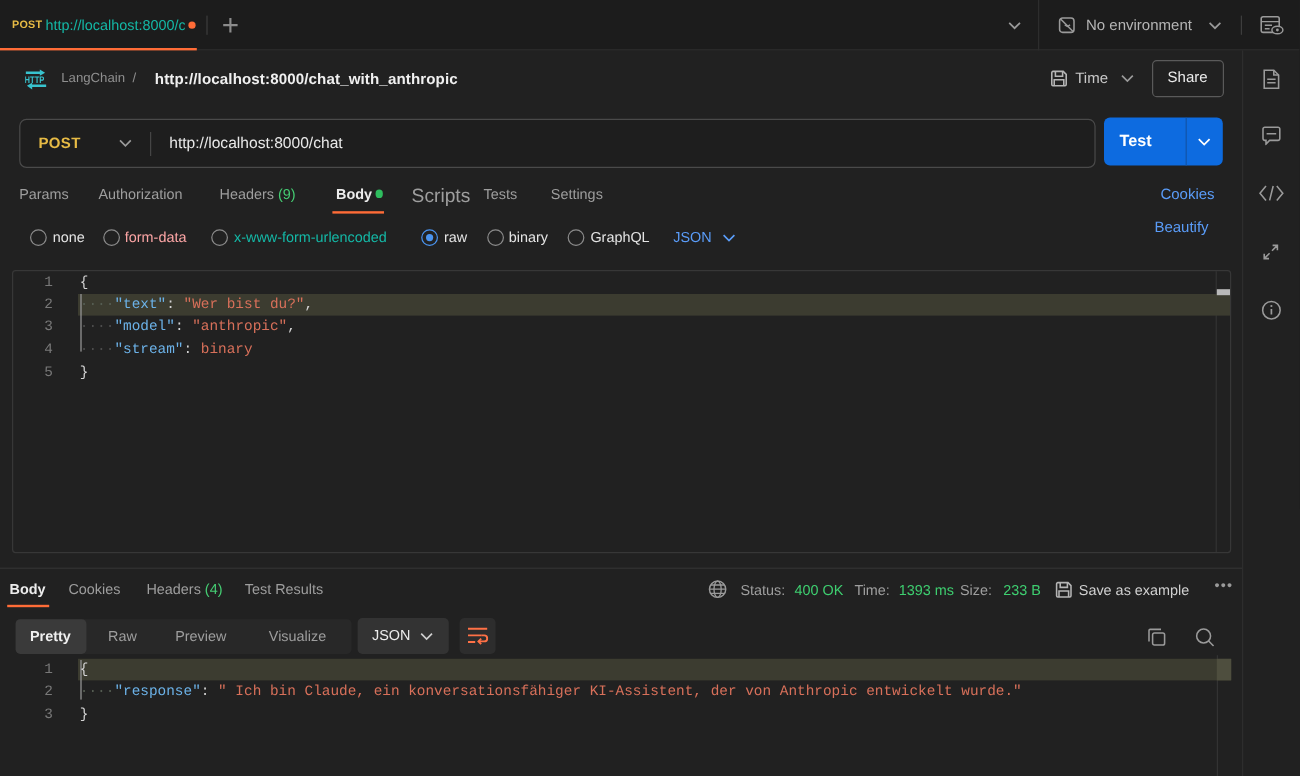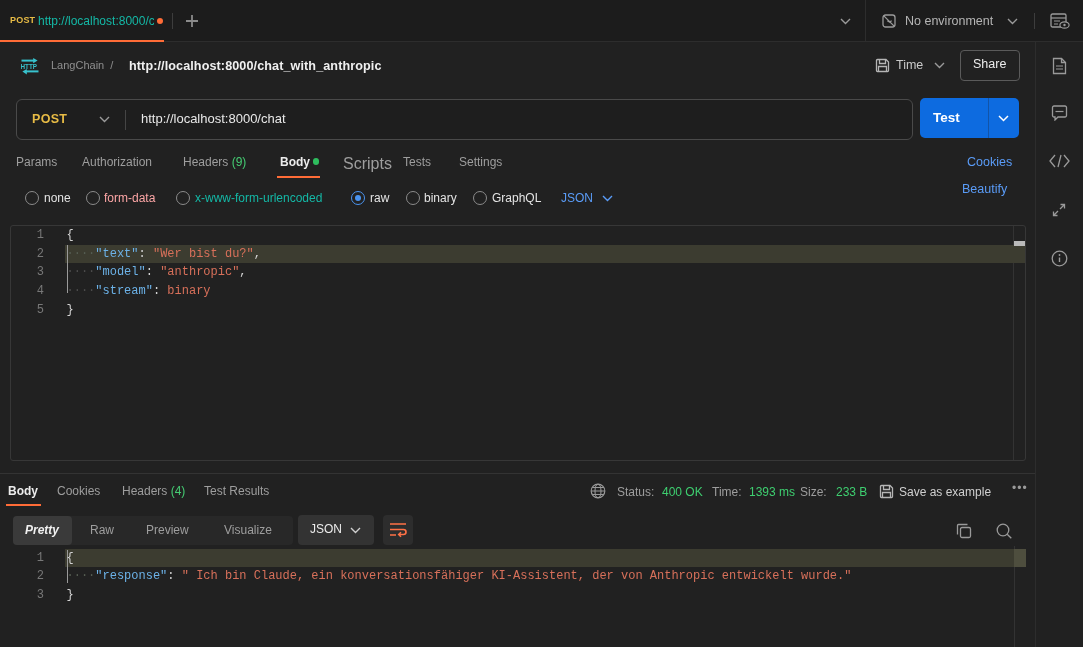--- a/index.html
+++ b/index.html
@@ -190,21 +190,21 @@
 <div class="abs txt" style="left:836px;top:485px;font-size:12px;color:#3ecf70;">233 B</div>
 <svg class="abs" style="left:879px;top:484px;" width="15" height="15" viewBox="0 0 15 15">
   <path d="M1.5 2.5a1 1 0 011-1h8.5l2.5 2.5v8.5a1 1 0 01-1 1h-10a1 1 0 01-1-1z" stroke="#b5b5b5" stroke-width="1.3" fill="none"></path>
   <path d="M4.5 1.5v4h6v-4M3.5 13.5v-5h8v5" stroke="#b5b5b5" stroke-width="1.3" fill="none"></path>
 </svg>
 <div class="abs txt" style="left:899px;top:485px;font-size:12px;color:#d0d0d0;">Save as example</div>
 <div class="abs txt" style="left:1012px;top:481px;font-size:12px;color:#9a9a9a;letter-spacing:1px;">•••</div>
 
 <div class="abs" style="left:13px;top:516px;width:280px;height:29px;background:#282828;border-radius:4px;"></div>
 <div class="abs" style="left:13px;top:516px;width:59px;height:29px;background:#3a3a3a;border-radius:4px;"></div>
-<div class="abs txt" style="left:25px;top:523px;font-size:12px;font-weight:bold;color:#f0f0f0;font-style:italic;">Pretty</div>
+<div class="abs txt" style="left:25px;top:523px;font-size:12px;font-weight:bold;color:#f0f0f0;">Pretty</div>
 <div class="abs txt gray" style="left:90px;top:523px;font-size:12px;">Raw</div>
 <div class="abs txt gray" style="left:146px;top:523px;font-size:12px;">Preview</div>
 <div class="abs txt gray" style="left:224px;top:523px;font-size:12px;">Visualize</div>
 <div class="abs" style="left:298px;top:515px;width:76px;height:30px;background:#333333;border-radius:4px;"></div>
 <div class="abs txt" style="left:310px;top:522px;font-size:12px;color:#ececec;">JSON</div>
 <svg class="abs" style="left:350px;top:527px;" width="11" height="7" viewBox="0 0 11 7">
     <path d="M1 1l4.5 4.5L10 1" stroke="#cfcfcf" stroke-width="1.4" fill="none"></path>
   </svg>
 <div class="abs" style="left:383px;top:515px;width:30px;height:30px;background:#2d2d2d;border-radius:4px;"></div>
 <svg class="abs" style="left:389px;top:522px;" width="18" height="16" viewBox="0 0 18 16">

